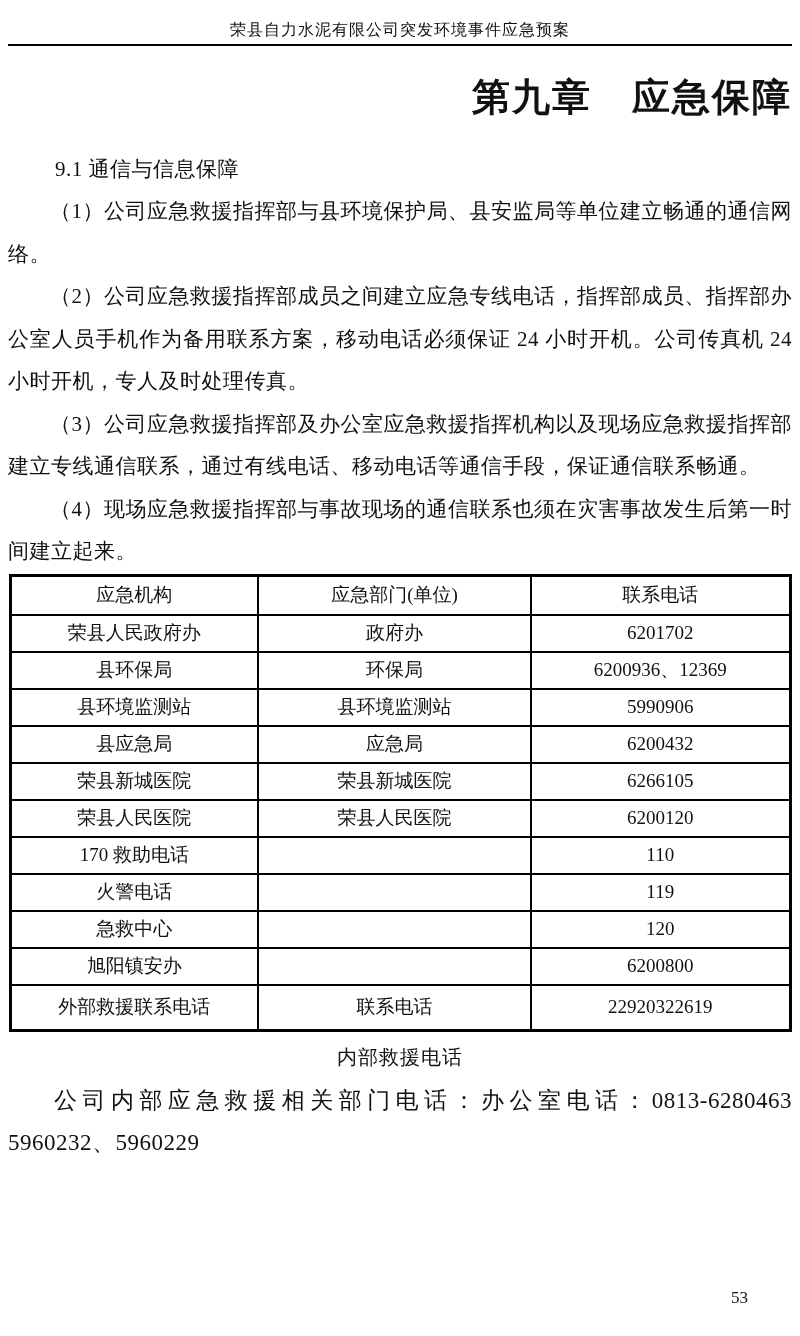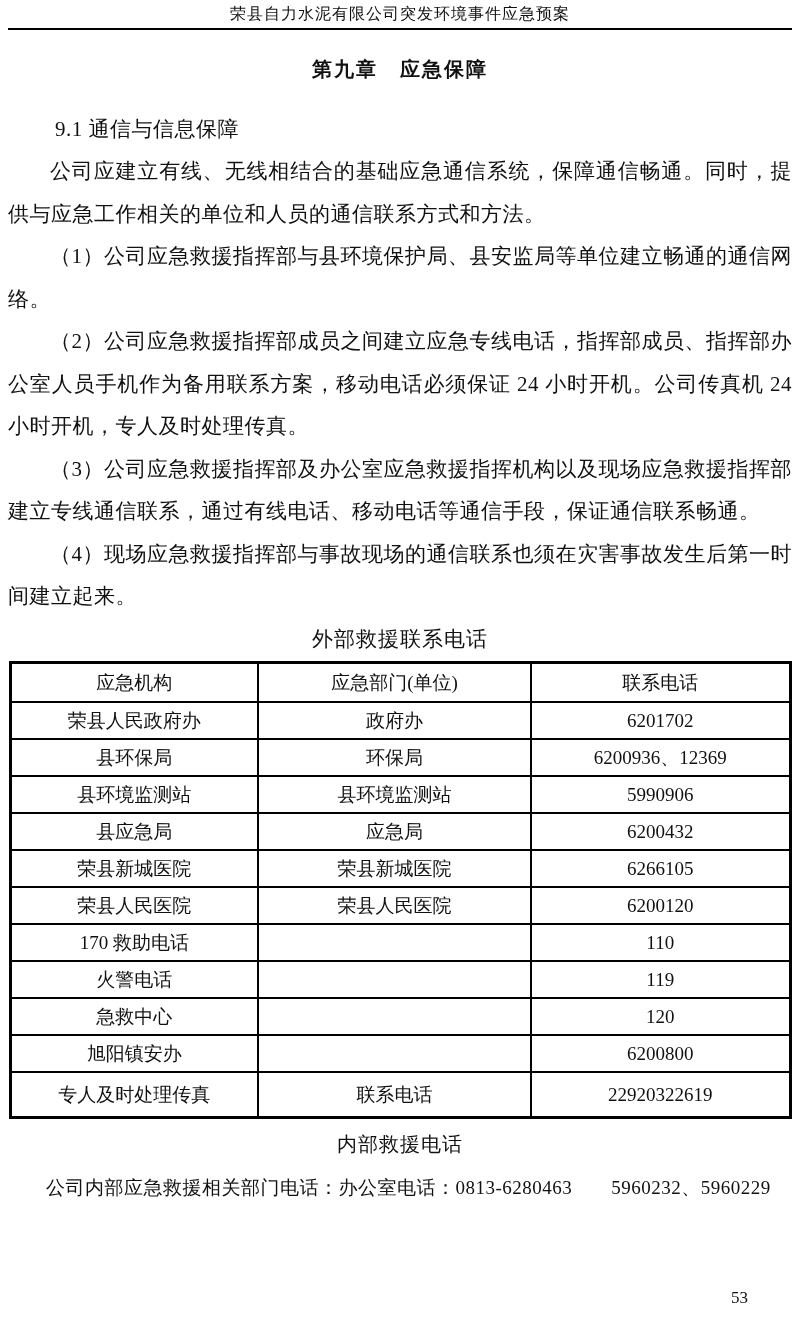--- a/index.html
+++ b/index.html
@@ -12,39 +12,39 @@
     height: 1336px;
     position: relative;
     overflow: hidden;
     color: #111111;
     font-family: "Liberation Serif", "DejaVu Serif", serif;
   }
   .page {
     box-sizing: border-box;
     width: 800px;
     height: 1336px;
-    padding: 4px 8px 0 8px;
+    padding: 20px 8px 0 8px;
     position: relative;
     border-radius: 32px;
   }
   .running-header {
     text-align: center;
     font-size: 16px;
     letter-spacing: 1px;
     line-height: 20px;
   }
   .header-rule {
     border-bottom: 2px solid #000000;
     margin-top: 4px;
     width: 100%;
   }
   .chapter-title {
     margin: 26px 0 0 0;
-    text-align: center;
-    font-size: 20px;
+    text-align: right;
+    font-size: 38px;
     font-weight: bold;
     letter-spacing: 2px;
   }
   .section-heading {
     margin: 32px 0 0 47px;
     font-size: 21px;
     font-weight: normal;
     letter-spacing: 0.5px;
   }
   .body-text {
@@ -90,21 +90,21 @@
   .col-phone { width: 259px; }
   .internal-caption {
     margin-top: 8px;
     font-size: 20px;
     line-height: 34px;
     text-align: center;
     letter-spacing: 1px;
   }
   .internal-text {
     margin: 6px 0 0 0;
-    font-size: 19px;
+    font-size: 23px;
     line-height: 42.5px;
     text-align: justify;
     text-indent: 2em;
     letter-spacing: 0.5px;
   }
   .page-number {
     position: absolute;
     top: 1288px;
     right: 52px;
     font-size: 17px;
@@ -116,28 +116,26 @@
 <div class="page">
 
   <div class="running-header">荣县自力水泥有限公司突发环境事件应急预案</div>
   <div class="header-rule"></div>
 
   <div class="chapter-title">第九章　应急保障</div>
 
   <div class="section-heading">9.1 通信与信息保障</div>
 
   <div class="body-text">
-    <p>公司应建立有线、无线相结合的基础应急通信系统，保障通信畅通。同时，提供与应急工作相关的单位和人员的通信联系方式和方法。</p>
     <p>（1）公司应急救援指挥部与县环境保护局、县安监局等单位建立畅通的通信网络。</p>
     <p>（2）公司应急救援指挥部成员之间建立应急专线电话，指挥部成员、指挥部办公室人员手机作为备用联系方案，移动电话必须保证 24 小时开机。公司传真机 24 小时开机，专人及时处理传真。</p>
     <p>（3）公司应急救援指挥部及办公室应急救援指挥机构以及现场应急救援指挥部建立专线通信联系，通过有线电话、移动电话等通信手段，保证通信联系畅通。</p>
     <p>（4）现场应急救援指挥部与事故现场的通信联系也须在灾害事故发生后第一时间建立起来。</p>
   </div>
 
-  <div class="table-caption">外部救援联系电话</div>
 
   <table class="rescue">
     <colgroup>
       <col class="col-org">
       <col class="col-dept">
       <col class="col-phone">
     </colgroup>
     <thead>
       <tr>
         <th>应急机构</th>
@@ -190,21 +188,21 @@
           <td>急救中心</td>
           <td></td>
           <td>120</td>
         </tr>
         <tr>
           <td>旭阳镇安办</td>
           <td></td>
           <td>6200800</td>
         </tr>
         <tr>
-          <td>专人及时处理传真</td>
+          <td>外部救援联系电话</td>
           <td>联系电话</td>
           <td>22920322619</td>
         </tr>
       </tbody>
   </table>
 
   <div class="internal-caption">内部救援电话</div>
 
   <p class="internal-text">公司内部应急救援相关部门电话：办公室电话：0813-6280463　　5960232、5960229</p>
 

